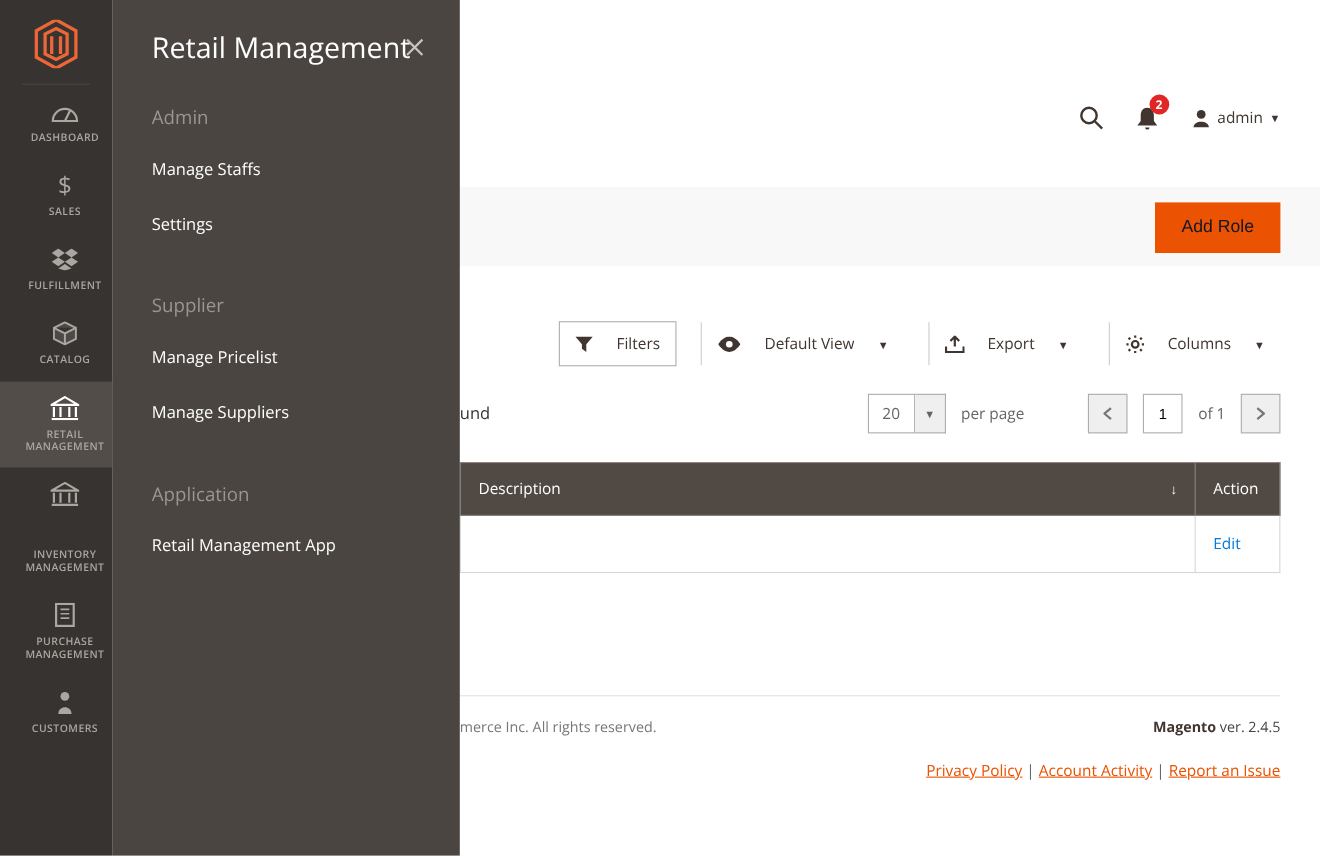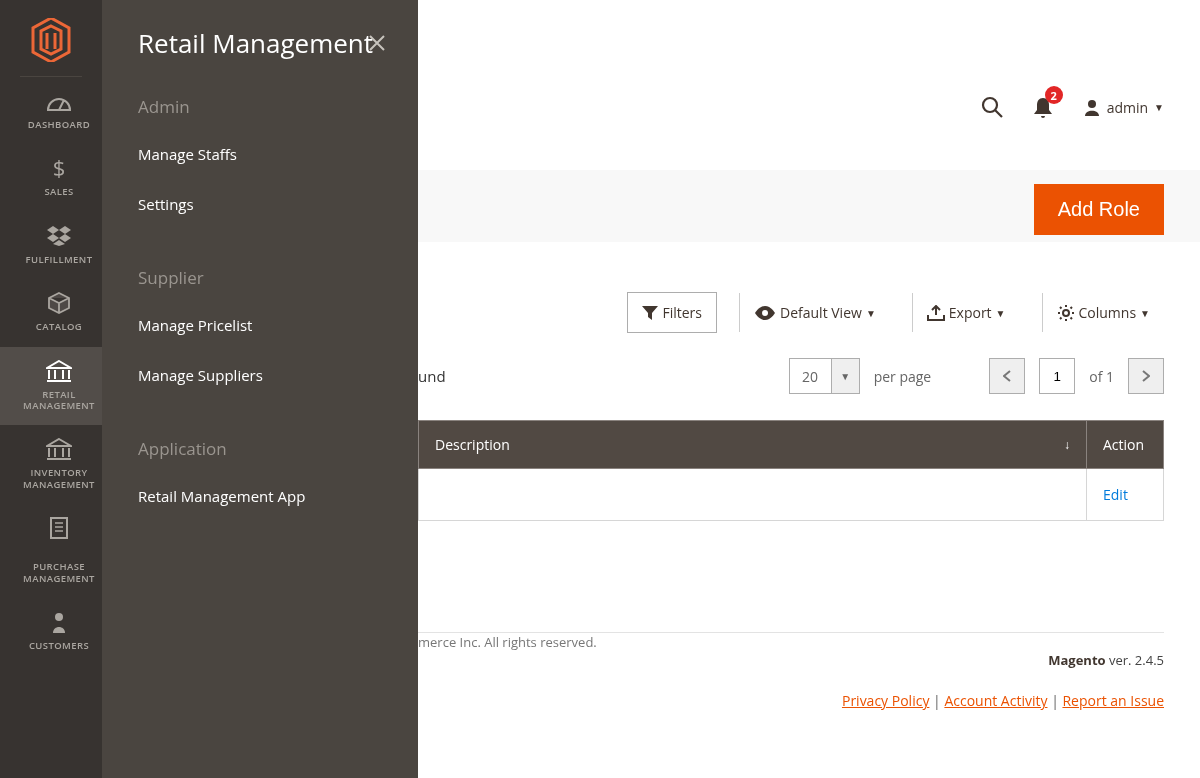--- a/index.html
+++ b/index.html
@@ -114,24 +114,24 @@
   }
   .user-label { font-size:14px; }
 
   
   .add-role-wrap {
     position:absolute;
     right: 36px; top: 184px;
   }
   .btn-primary {
     background:#eb5202;
-    color:#ffffff;
+    color:#0f172a;
     border:none;
     padding: 14px 24px;
-    font-size:20px;
+    font-size:16px;
     cursor:pointer;
   }
 
   
   .page-head-bar {
     position:absolute;
     left:418px; right:0px; top:170px; height:72px;
     background:#f8f8f8;
   }
 
@@ -140,21 +140,21 @@
     position:absolute;
     left:418px; right:36px; top:292px;
     display:flex;
     justify-content:flex-end;
     gap: 22px;
     align-items:center;
     font-size:14px;
     color:#41362f;
   }
   .tool-btn {
-    display:flex; align-items:center; gap:4px;
+    display:flex; align-items:center; gap:21px;
     padding: 10px 14px;
     cursor:pointer;
     border-left:1px solid #ccc;
   }
   .tool-btn.first { border-left:none; background:#fff; border:1px solid #adadad; }
   .tool-btn .caret { font-size:10px; color:#41362f; }
 
   
   .pager-row {
     position:absolute;
@@ -212,21 +212,21 @@
   }
   .td { padding:16px; font-size:14px; }
   .td.desc { flex:1; border-right:1px solid #d6d6d6; }
   .td.action { width:76px; color:#007bdb; cursor:pointer; }
 
   
   .footer {
     position:absolute;
     left:418px; right:36px; top:632px;
     border-top:1px solid #e3e3e3;
-    padding-top:0;
+    padding-top:18px;
     font-size:13px;
     color:#777;
   }
   .footer-links { position:absolute; right:0; top:58px; font-size:14px; }
   .footer-links a { color:#eb5202; text-decoration:underline; cursor:pointer; }
   .footer-version { position:absolute; right:0; top:18px; color:#444; }
   .footer-version b { font-weight:700; color:#41362f; }
 
   .found-text {
     font-size:15px; color:#333;
@@ -293,32 +293,32 @@
     <span class="nav-label" style="white-space:pre-line;">RETAIL
 MANAGEMENT</span>
   </div>
 
   <div class="nav-item">
     <span class="nav-icon">
       <svg width="26" height="22" viewBox="0 0 26 22">
           <path d="M13 1 L25 8 L1 8 Z M3 10 L3 19 M9 10 L9 19 M17 10 L17 19 M23 10 L23 19 M1 21 L25 21" stroke="#aaa6a0" stroke-width="2" fill="none"></path>
         </svg>
     </span>
-    <span class="nav-label" style="white-space:pre-line;">INVENTORY
+    <span class="nav-label" style="white-space:pre-line;margin-top:31px;">INVENTORY
 MANAGEMENT</span>
   </div>
 
   <div class="nav-item">
     <span class="nav-icon">
       <svg width="20" height="22" viewBox="0 0 20 22">
           <rect x="2" y="1" width="16" height="20" stroke="#aaa6a0" stroke-width="2" fill="none"></rect>
           <path d="M6 6 L14 6 M6 10 L14 10 M6 14 L14 14" stroke="#aaa6a0" stroke-width="1.5"></path>
         </svg>
     </span>
-    <span class="nav-label" style="white-space:pre-line;margin-top:15px;">PURCHASE
+    <span class="nav-label" style="white-space:pre-line;">PURCHASE
 MANAGEMENT</span>
   </div>
 
   <div class="nav-item">
     <span class="nav-icon">
       <svg width="16" height="22" viewBox="0 0 16 22">
           <circle cx="8" cy="6" r="4" fill="#aaa6a0"></circle>
           <path d="M2 22 C2 14 14 14 14 22 Z" fill="#aaa6a0"></path>
         </svg>
     </span>

